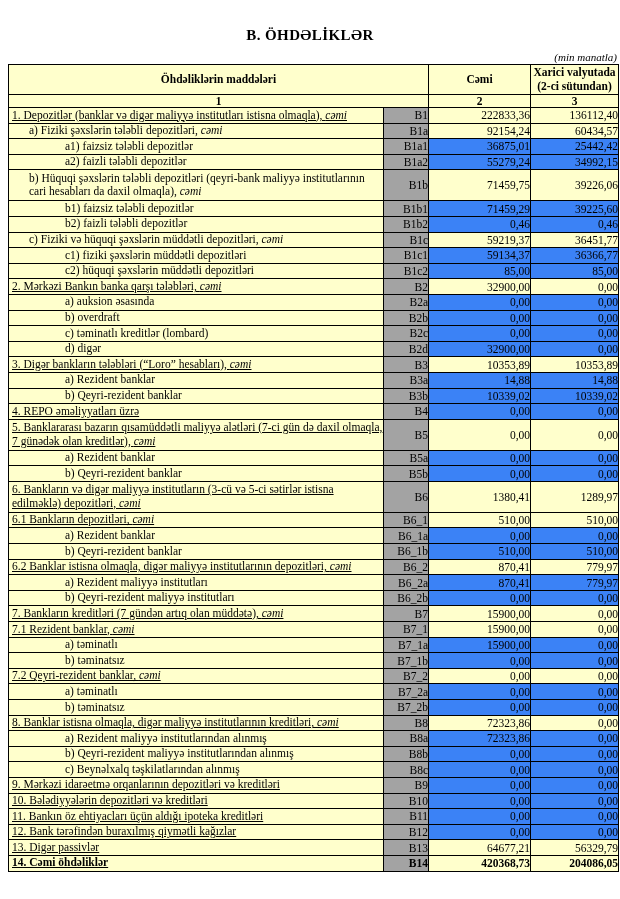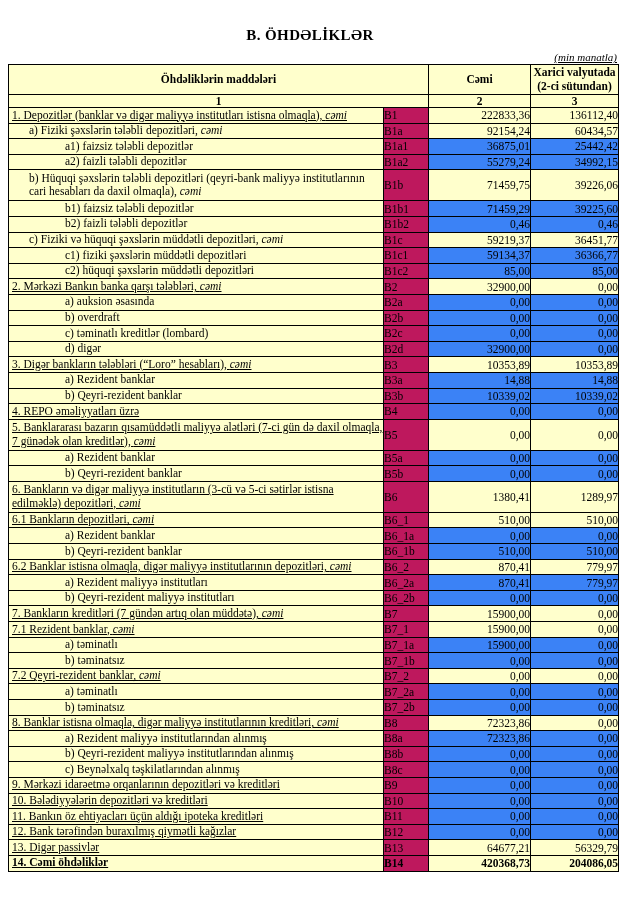--- a/index.html
+++ b/index.html
@@ -18,21 +18,20 @@
     font-weight: bold;
     font-size: 15px;
     letter-spacing: 0.4px;
     padding-top: 27px;
   }
   .unit-note {
     text-align: right;
     font-style: italic;
     font-size: 11px;
     margin: 7px 3px 1px 0;
-    text-decoration: underline;
   }
   table.liab {
     border-collapse: collapse;
     table-layout: fixed;
     width: 610px;
     margin-left: 8px;
   }
   table.liab th, table.liab td {
     border: 1px solid #000000;
     padding: 0;
@@ -53,22 +52,22 @@
   td.lbl {
     background: #FFFFCC;
     text-align: left;
     line-height: 1.18;
     padding-right: 2px;
   }
   td.lbl.ind0 { padding-left: 3px; text-decoration: underline; }
   td.lbl.ind1 { padding-left: 20px; }
   td.lbl.ind2 { padding-left: 56px; }
   td.code {
-    background: #be185d;
-    text-align: left;
+    background: #a3a3a3;
+    text-align: right;
   }
   td.num {
     text-align: right;
     padding-right: 3px;
   }
   td.cream { background: #FFFFCC; font-family: Liberation Serif, serif; }
   td.white { background: #3b82f6; }
 </style>
 </head>
 <body>

